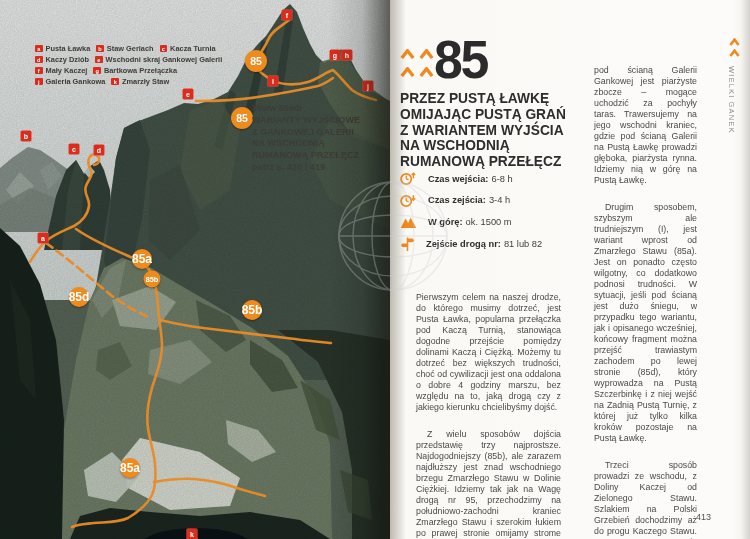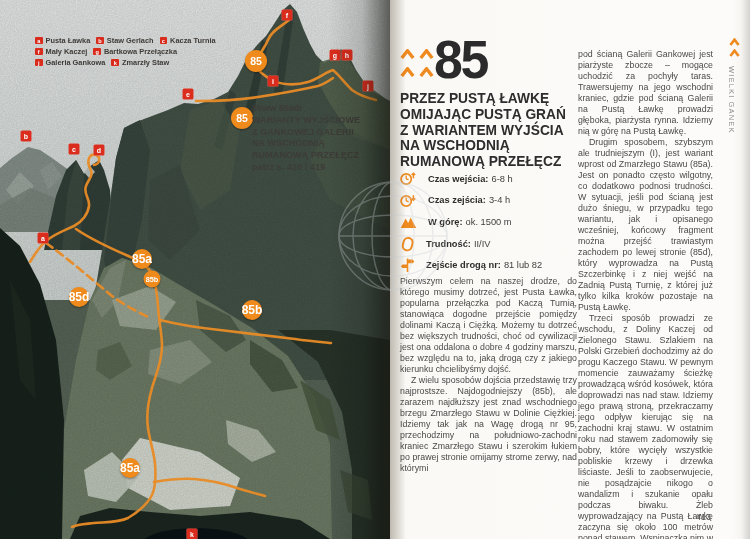--- a/index.html
+++ b/index.html
@@ -10,21 +10,21 @@
   .photo-page svg.scene{position:absolute;left:0;top:0;}
   .marker{position:absolute;width:11px;height:11px;background:#da2d1d;color:#fff;font-size:7px;
           font-weight:bold;display:flex;align-items:center;justify-content:center;border-radius:1.5px;
           transform:translate(-50%,-50%);z-index:3;box-shadow:0 0 0 .5px rgba(255,255,255,.18);}
   .rlabel{position:absolute;background:#ef8a1c;color:#fff;border-radius:50%;display:flex;align-items:center;
           justify-content:center;font-weight:bold;transform:translate(-50%,-50%);z-index:3;
           box-shadow:0 1px 2px rgba(0,0,0,.35);}
   .rl-lg{width:22px;height:22px;font-size:10.5px;}
   .rl-md{width:20px;height:20px;font-size:12px;}
   .rl-sm{width:17px;height:17px;font-size:7.3px;}
-  .legend{position:absolute;left:35px;top:35px;z-index:3;font-size:7.4px;font-weight:bold;color:#3f3b37;}
+  .legend{position:absolute;left:35px;top:43px;z-index:3;font-size:7.4px;font-weight:bold;color:#3f3b37;}
   .lgd-row{display:flex;align-items:center;gap:6px;height:11px;}
   .lgd-item{display:flex;align-items:center;gap:3px;white-space:nowrap;}
   .lgd-key{width:7.5px;height:7.5px;background:#d92c1d;color:#fff;font-size:5.6px;font-weight:bold;
            display:flex;align-items:center;justify-content:center;border-radius:1px;flex:0 0 auto;}
   .anno{position:absolute;left:252px;top:103px;z-index:3;font-size:9px;font-weight:700;color:#3e3c38;
         line-height:11.8px;letter-spacing:.1px;}
   
   .text-page{position:absolute;left:390px;top:0;width:360px;height:539px;
              background:linear-gradient(90deg,#eeebe4 0,#faf9f6 16px,#fcfbf9 95%,#f1efeb 100%);}
   .chev-grid{position:absolute;left:10px;top:49px;display:grid;grid-template-columns:15px 15px;
@@ -32,21 +32,21 @@
   .route-number{position:absolute;left:44px;top:31px;font-size:54px;font-weight:700;color:#2b2b2b;
                 letter-spacing:-2.5px;line-height:56px;transform:scaleX(.96);transform-origin:left top;}
   .title{position:absolute;left:10px;top:91px;font-size:14.2px;font-weight:700;color:#2d2d2d;
          line-height:15.8px;transform:scaleX(.97);transform-origin:left top;white-space:nowrap;}
   .info-list{position:absolute;left:10px;top:169px;width:178px;}
   .info-row{display:flex;align-items:center;height:19px;margin-bottom:2.7px;}
   .info-row svg{flex:0 0 auto;}
   .info-text{margin-left:11px;font-size:9.3px;color:#3f3e3c;}
   .il{font-weight:bold;color:#2e2d2b;margin-right:3px;}
   .body{font-size:8.8px;line-height:11px;color:#4a4948;text-align:justify;}
-  .body p{margin:0;}
+  .body p{margin:16px;}
   .body p + p{text-indent:11px;}
   .body-col1{position:absolute;left:10px;top:276px;width:177px;}
   .body-col2{position:absolute;left:188px;top:49px;width:135px;}
   .tab-chevs{position:absolute;left:339px;top:38px;display:flex;flex-direction:column;gap:3px;align-items:center;}
   .tab{position:absolute;left:337px;top:66px;writing-mode:vertical-rl;font-size:7.6px;letter-spacing:1.1px;
        color:#8f8d89;font-weight:500;}
   .pagenum{position:absolute;left:306px;top:512px;width:30px;font-size:9px;color:#55514d;}
   
   .gutter-left{position:absolute;left:328px;top:0;width:62px;height:539px;z-index:5;pointer-events:none;
      background:linear-gradient(90deg,rgba(12,14,10,0) 0%,rgba(12,14,10,.15) 55%,rgba(12,14,10,.45) 85%,rgba(22,20,14,.62) 100%);}
@@ -139,20 +139,30 @@
             <span class="lgd-key">b</span>
             <span>Staw Gerlach</span>
           </span>
         <span class="lgd-item">
             <span class="lgd-key">c</span>
             <span>Kacza Turnia</span>
           </span>
       </div>
       <div class="lgd-row">
         <span class="lgd-item">
+            <span class="lgd-key">d</span>
+            <span>Kaczy Dziób</span>
+          </span>
+        <span class="lgd-item">
+            <span class="lgd-key">e</span>
+            <span>Wschodni skraj Gankowej Galerii</span>
+          </span>
+      </div>
+      <div class="lgd-row">
+        <span class="lgd-item">
             <span class="lgd-key">f</span>
             <span>Mały Kaczej</span>
           </span>
         <span class="lgd-item">
             <span class="lgd-key">g</span>
             <span>Bartkowa Przełączka</span>
           </span>
       </div>
       <div class="lgd-row">
         <span class="lgd-item">
@@ -238,27 +248,20 @@
           <path d="M6.2,8 L6.2,4.6 M6.2,8 L8.6,8.6" stroke="#ee8a1f" stroke-width="1.3" fill="none"></path>
           <path d="M13.4,2.2 L13.4,7 M11.6,5.4 L13.4,7.2 L15.2,5.4" stroke="#ee8a1f" stroke-width="1.5" fill="none"></path>
         </svg>
         <span class="info-text"><span class="il">Czas zejścia:</span><span class="iv">3-4 h</span></span>
       </div>
       <div class="info-row">
         <svg width="17" height="14" viewBox="0 0 17 14">
           <path d="M0.8,13 L5.6,3.6 L8.2,8 L10.6,2.4 L16.2,13 Z" fill="#ee8a1f"></path>
         </svg>
         <span class="info-text"><span class="il">W górę:</span><span class="iv">ok. 1500 m</span></span>
-      </div>
-      <div class="info-row">
-        <svg width="15" height="16" viewBox="0 0 15 16">
-          <rect x="3.2" y="1.8" width="9" height="12.6" rx="4.5" fill="none" stroke="#ee8a1f" stroke-width="1.9" transform="rotate(14 7.5 8)"></rect>
-          <path d="M11.6,3.4 L13.2,6.4" stroke="#ee8a1f" stroke-width="1.2"></path>
-        </svg>
-        <span class="info-text"><span class="il">Trudność:</span><span class="iv">II/IV</span></span>
       </div>
       <div class="info-row">
         <svg width="15" height="16" viewBox="0 0 15 16">
           <path d="M7.5,1.5 L7.5,15" stroke="#ee8a1f" stroke-width="1.6"></path>
           <path d="M7.5,2.6 L12.6,2.6 L14.4,4.4 L12.6,6.2 L7.5,6.2 Z" fill="#ee8a1f"></path>
           <path d="M7.5,7.4 L2.6,7.4 L0.8,9.2 L2.6,11 L7.5,11 Z" fill="#ee8a1f"></path>
         </svg>
         <span class="info-text"><span class="il">Zejście drogą nr:</span><span class="iv">81 lub 82</span></span>
       </div>
     </div>

